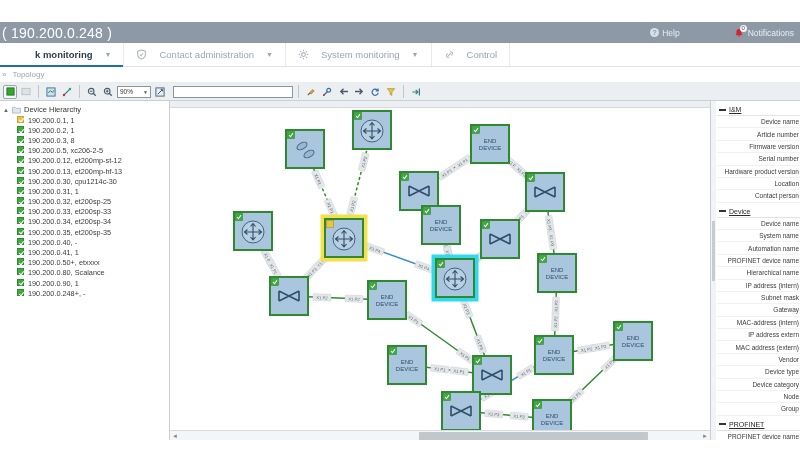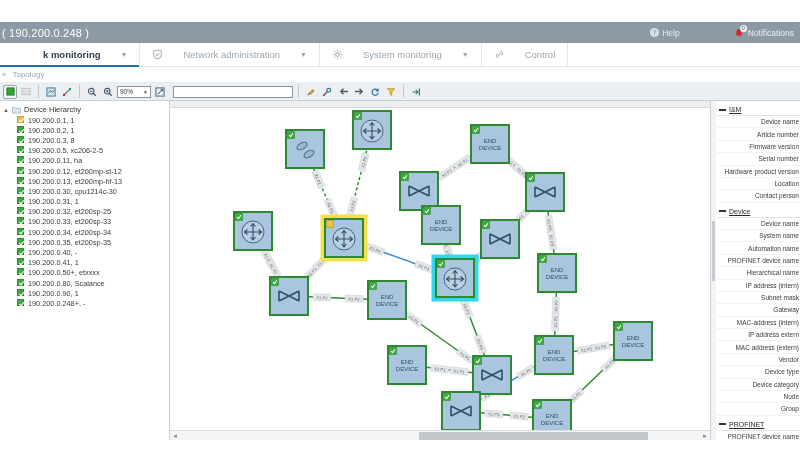--- a/index.html
+++ b/index.html
@@ -15,21 +15,21 @@
   
   .top-white { position:absolute; left:0; top:0; width:800px; height:22px; background:#ffffff; }
 
   
   .titlebar {
     position:absolute; left:0; top:22px; width:800px; height:21px;
     background:#8d9aa5; color:#ffffff;
     display:flex; align-items:center; justify-content:space-between;
     padding:0 6px 0 2px;
   }
-  .titlebar .tb-left { font-size:11px; letter-spacing:.2px; white-space:nowrap; color:#ffffff; }
+  .titlebar .tb-left { font-size:14px; letter-spacing:.2px; white-space:nowrap; color:#ffffff; }
   .titlebar .tb-right { display:flex; align-items:center; gap:10px; }
   .tb-item { display:flex; align-items:center; gap:3px; font-size:8.5px; color:#e8edf1; white-space:nowrap;padding-left:43px;}
   .circ-q {
     width:9px;height:9px;border-radius:50%;background:#d9e1e7;color:#8d9aa5;
     font-size:7px;line-height:9px;text-align:center;font-weight:bold;display:inline-block;
   }
   .bell-wrap { position:relative; width:12px; height:12px; }
   .bell { position:absolute; left:1px; top:1px; }
   .bell-badge {
     position:absolute; right:-2px; top:-2px;
@@ -37,21 +37,21 @@
     font-size:6px; width:7px; height:7px; line-height:7px; text-align:center;
   }
 
   
   .tabbar {
     position:absolute; left:0; top:43px; width:800px; height:24px;
     background:#ffffff; border-bottom:1px solid #dfe4e8;
     display:flex; align-items:stretch;
   }
   .tab {
-    display:flex; align-items:center; gap:20px;
+    display:flex; align-items:center; gap:12px;
     padding:0 12px; font-size:9.5px; color:#9aa6b0; white-space:nowrap;
     border-right:1px solid #e6eaed; position:relative;
   }
   .tab.active { color:#2c3e50; font-weight:bold; }
   .tab.active:after {
     content:""; position:absolute; left:0; right:0; bottom:-1px; height:2.5px; background:#1d6fa5;
   }
   .tab .chev { font-size:7px; color:#9aa6b0; }
   .tab .ticon { width:11px; height:11px; display:inline-block; opacity:.85; }
 
@@ -189,21 +189,21 @@
       <span class="chev">▼</span>
     </div>
 
     <div class="tab">
       <span class="ticon">
         <svg width="11" height="11" viewBox="0 0 12 12">
             <path d="M6 1 L10.2 2.4 V6 C10.2 8.6 8.4 10.2 6 11 C3.6 10.2 1.8 8.6 1.8 6 V2.4 Z" fill="none" stroke="#9aa6b0" stroke-width="1.1"></path>
             <path d="M4.2 6.1 L5.5 7.4 L7.9 4.6" fill="none" stroke="#9aa6b0" stroke-width="1.1"></path>
           </svg>
       </span>
-      <span>Network administration</span>
+      <span>Contact administration</span>
       <span class="chev">▼</span>
     </div>
 
     <div class="tab">
       <span class="ticon">
         <svg width="11" height="11" viewBox="0 0 12 12">
           <circle cx="6" cy="6" r="2.1" fill="none" stroke="#9aa6b0" stroke-width="1.2"></circle>
           <g stroke="#9aa6b0" stroke-width="1.3">
             <line x1="6" y1="0.8" x2="6" y2="2.3"></line>
               <line x1="6" y1="9.7" x2="6" y2="11.2"></line>
@@ -357,24 +357,20 @@
             <span class="chk"></span>
             <span>190.200.0.2, 1</span>
           </div>
           <div class="tree-item">
             <span class="chk"></span>
             <span>190.200.0.3, 8</span>
           </div>
           <div class="tree-item">
             <span class="chk"></span>
             <span>190.200.0.5, xc206-2-5</span>
-          </div>
-          <div class="tree-item">
-            <span class="chk"></span>
-            <span>190.200.0.11, ha</span>
           </div>
           <div class="tree-item">
             <span class="chk"></span>
             <span>190.200.0.12, et200mp-st-12</span>
           </div>
           <div class="tree-item">
             <span class="chk"></span>
             <span>190.200.0.13, et200mp-hf-13</span>
           </div>
           <div class="tree-item">

